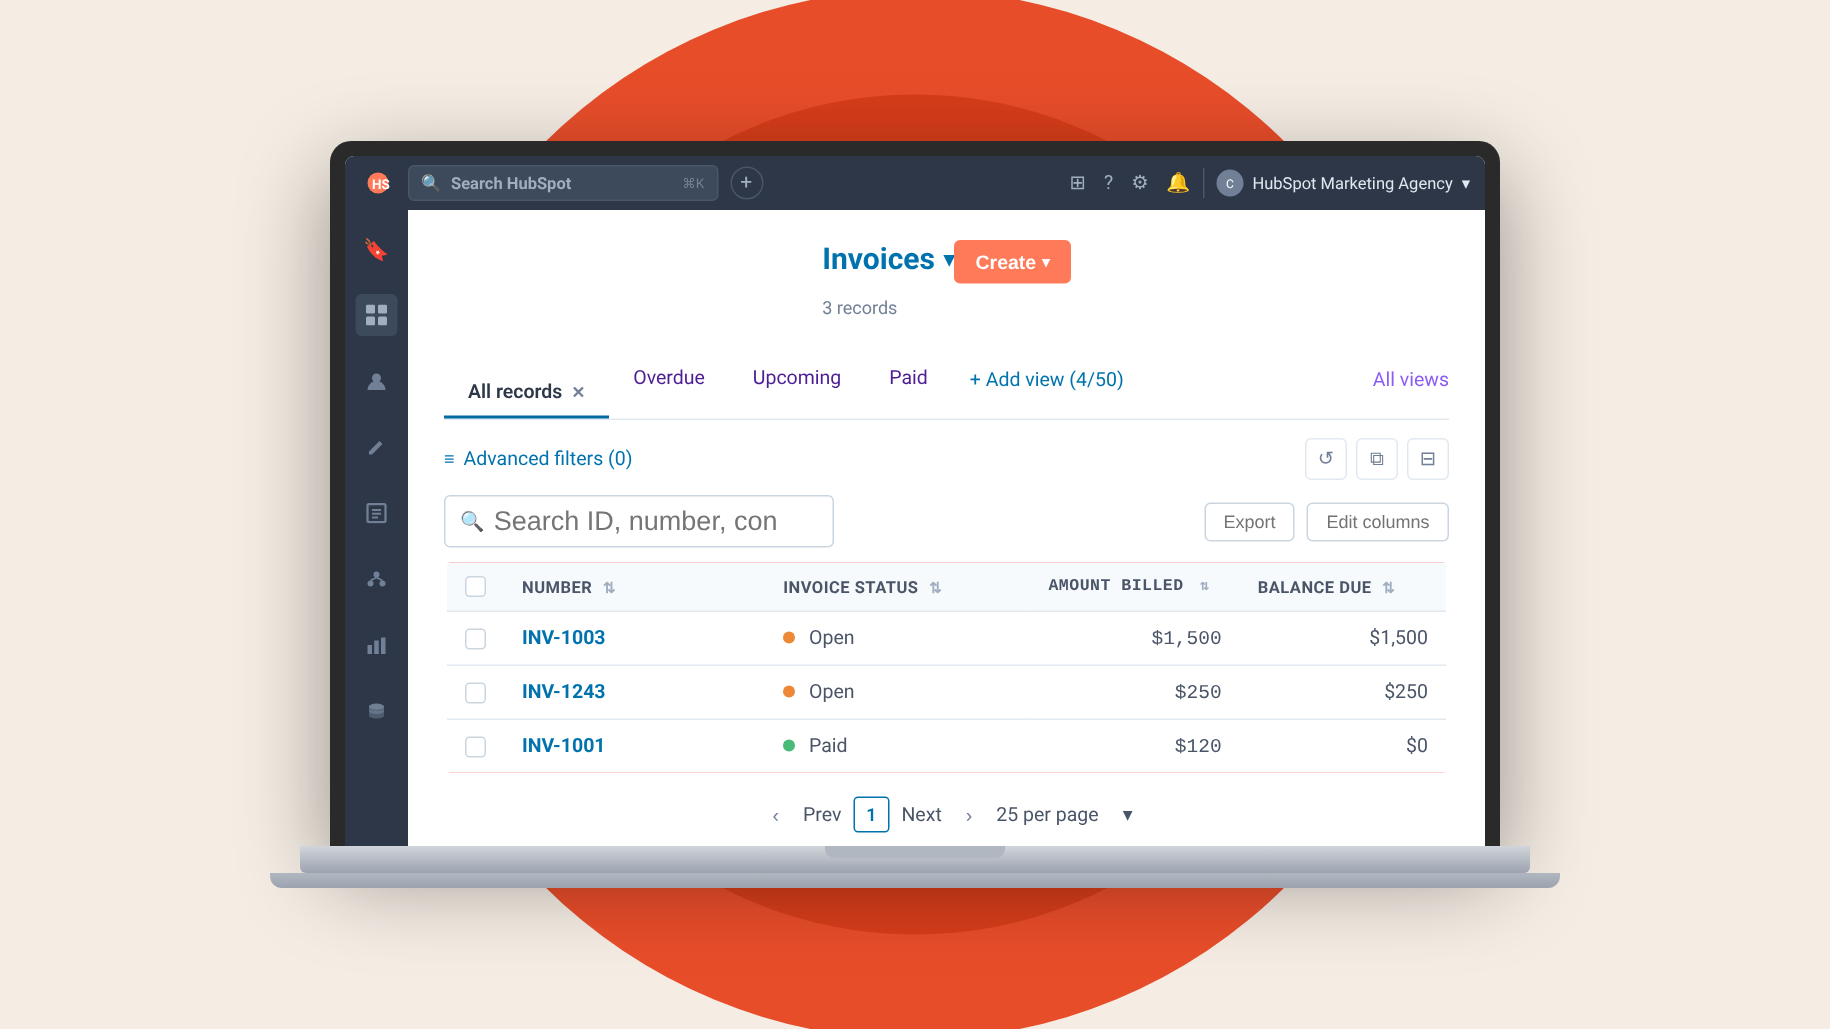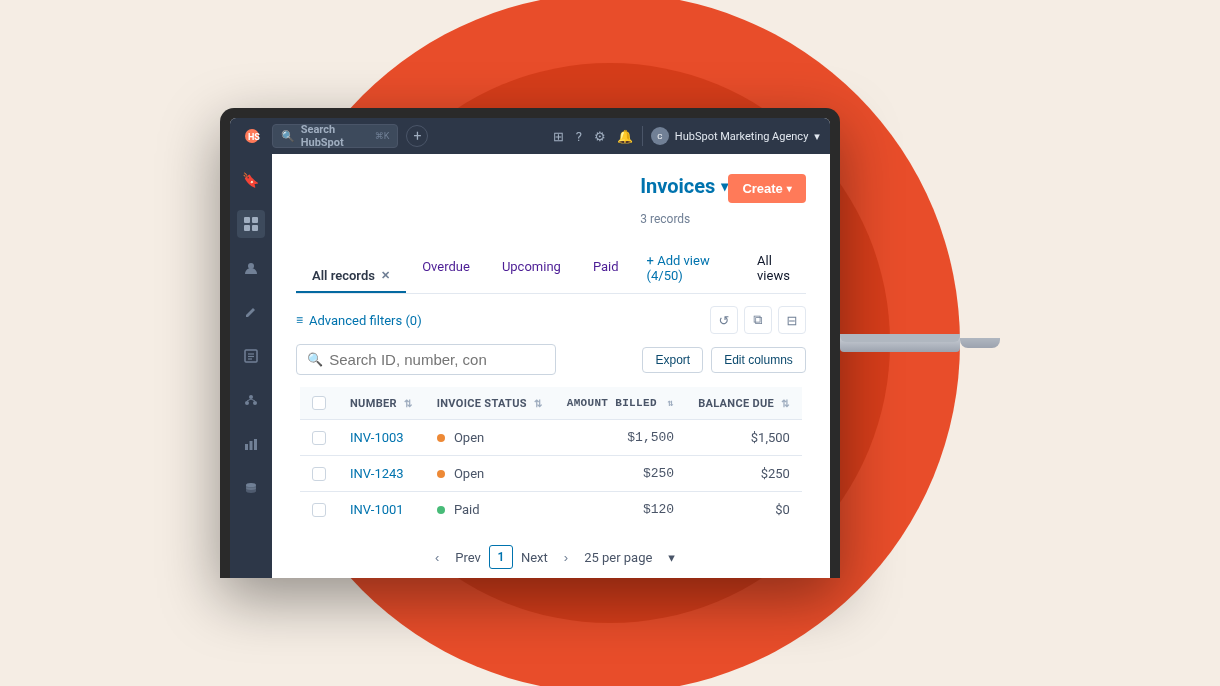--- a/index.html
+++ b/index.html
@@ -38,21 +38,21 @@
       transform: translate(-50%, -50%);
       z-index: 0;
     }
 
     
     .laptop-wrapper {
       position: relative;
       z-index: 1;
       width: 780px;
       display: flex;
-      flex-direction: row;
+      flex-direction: column;
       align-items: center;
     }
 
     .laptop-screen-bezel {
       width: 780px;
       background: #2a2a2a;
       border-radius: 14px 14px 0 0;
       padding: 10px 10px 0 10px;
       box-shadow: 0 20px 60px rgba(0,0,0,0.4);
     }
@@ -199,21 +199,21 @@
       flex: 1;
       background: #fff;
       padding: 20px 24px;
       overflow-y: auto;
     }
 
     
     .page-header {
       display: flex;
       align-items: flex-start;
-      justify-content: flex-end;
+      justify-content: center;
       margin-bottom: 16px;
     }
     .page-title-area {}
     .page-title {
       display: flex;
       align-items: center;
       gap: 6px;
       font-size: 20px;
       font-weight: 700;
       color: #0073ae;
@@ -273,21 +273,21 @@
       color: #718096;
       font-size: 11px;
     }
     .tab-add {
       color: #0073ae;
       font-size: 13px;
       padding: 8px 12px;
       cursor: pointer;
     }
     .tab-all-views {
-      color: #0f172a;
+      color: #8b5cf6;
       font-size: 13px;
       margin-left: auto;
       padding: 8px 0;
       cursor: pointer;
     }
 
     
     .toolbar {
       display: flex;
       align-items: center;
@@ -332,21 +332,21 @@
       border-radius: 4px;
       padding: 6px 10px;
       gap: 6px;
       margin-bottom: 0;
       width: 260px;
       background: #fff;
     }
     .search-bar input {
       border: none;
       outline: none;
-      font-size: 15px;
+      font-size: 18px;
       color: #4a5568;
       width: 100%;
       background: transparent;
     }
     .search-bar-icon {
       color: #a0aec0;
       font-size: 13px;
     }
 
     
@@ -359,29 +359,29 @@
     .table-right-btns {
       display: flex;
       gap: 8px;
     }
     .table-btn {
       border: 1px solid #cbd5e0;
       border-radius: 4px;
       background: #fff;
       padding: 5px 12px;
       font-size: 12px;
-      color: #0c4a6e;
+      color: #737373;
       cursor: pointer;
     }
 
     
     .data-table {
       width: 100%;
       border-collapse: collapse;
-      border: 4px solid #ef4444;
+      border: 2px solid #ef4444;
       border-radius: 4px;
       overflow: hidden;
       font-size: 13px;
     }
     .data-table th {
       background: #f7fafc;
       padding: 9px 12px;
       text-align: left;
       font-size: 11px;
       font-weight: 700;
@@ -411,21 +411,21 @@
     .checkbox {
       width: 14px;
       height: 14px;
       border: 1.5px solid #cbd5e0;
       border-radius: 3px;
       background: #fff;
       cursor: pointer;
     }
     .invoice-link {
       color: #0073ae;
-      font-weight: 400;
+      font-weight: 700;
       cursor: pointer;
       text-decoration: none;
     }
     .status-dot {
       display: inline-block;
       width: 8px;
       height: 8px;
       border-radius: 50%;
       margin-right: 6px;
     }

